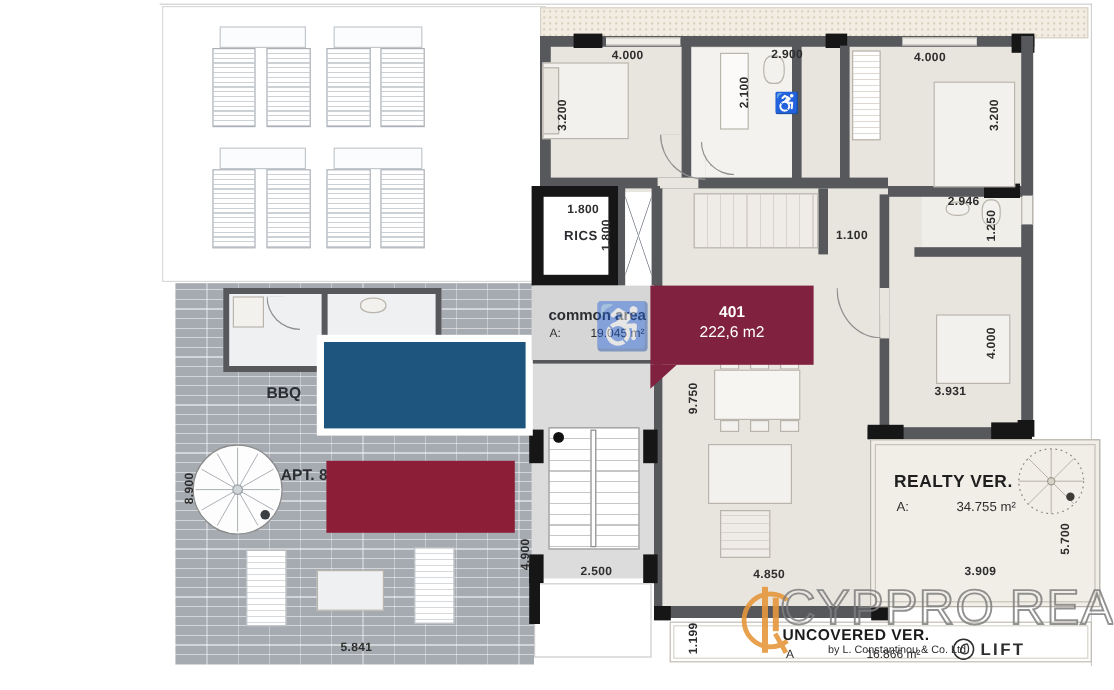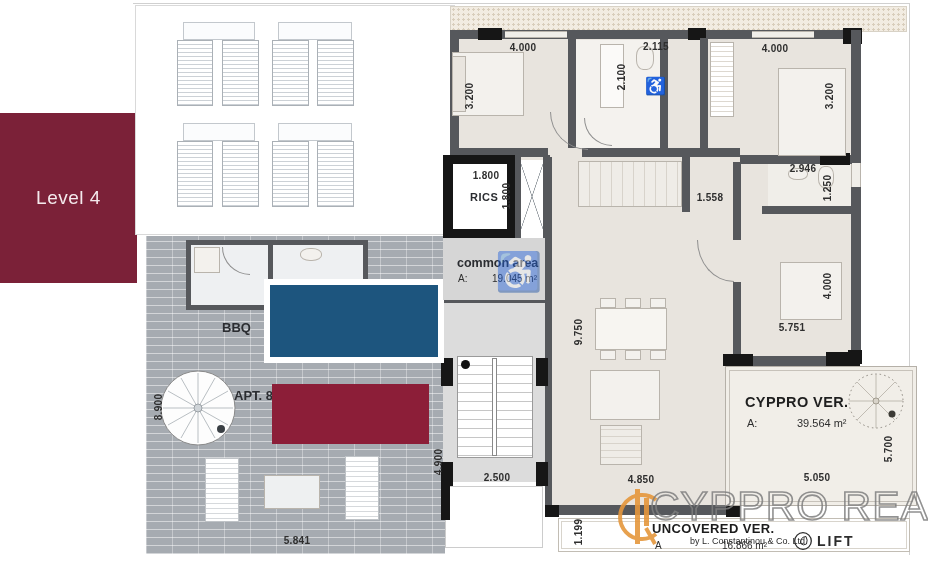--- a/index.html
+++ b/index.html
@@ -70,23 +70,20 @@
        border:1px solid #b9b4ac;box-sizing:border-box;}
 </style>
 </head>
 <body>
 
 <div id="canvas">
 
   <div class="sheetline" style="left:133px;top:3px;width:777px;height:1px;"></div>
   <div class="sheetline" style="left:909px;top:3px;width:1px;height:552px;"></div>
 
-  <div id="level-box" style="left:0;top:113px;width:137px;height:170px;">
-    <span>Level 4</span>
-  </div>
 
   <div class="abs" style="left:135px;top:5px;width:320px;height:230px;background:#fff;border:1px solid #d9d9d9;box-sizing:border-box;"></div>
   <div class="bracket" style="left:183px;top:22px;width:72px;height:18px;"></div>
   <div class="slat" style="left:177px;top:40px;width:36px;height:66px;"></div>
   <div class="slat" style="left:222px;top:40px;width:37px;height:66px;"></div>
   <div class="bracket" style="left:278px;top:22px;width:74px;height:18px;"></div>
   <div class="slat" style="left:272px;top:40px;width:37px;height:66px;"></div>
   <div class="slat" style="left:317px;top:40px;width:37px;height:66px;"></div>
   <div class="bracket" style="left:183px;top:123px;width:72px;height:18px;"></div>
   <div class="slat" style="left:177px;top:141px;width:36px;height:66px;"></div>
@@ -174,20 +171,24 @@
   <div class="w" style="left:515px;top:155px;width:6px;height:83px;"></div>
   <div id="xshaft" style="left:521px;top:164px;width:22px;height:65px;"></div>
   <div class="w" style="left:543px;top:155px;width:7px;height:83px;"></div>
 
   <div id="common-box" style="left:443px;top:238px;width:102px;height:62px;"></div>
   <span class="room-label" style="left:457px;top:256px;font-size:12.5px;z-index:5;">common area</span>
   <span class="abs" style="left:458px;top:273px;font-size:10px;z-index:5;">A:</span>
   <span class="abs" style="left:492px;top:273px;font-size:10px;z-index:5;">19.045 m²</span>
   <span class="wc-big" style="left:495px;top:250px;">♿</span>
 
+  <div id="badge-401" style="left:542px;top:238px;width:136px;height:66px;">
+    <span class="n">401</span>
+    <span class="a">222,6 m2</span>
+  </div>
 
   <div id="stairs" style="left:443px;top:300px;width:102px;height:182px;"></div>
   <div class="w" style="left:443px;top:296px;width:104px;height:7px;"></div>
   <div id="treads" style="left:457px;top:356px;width:76px;height:102px;"></div>
   <div class="abs" style="left:492px;top:358px;width:5px;height:98px;background:#fff;border:1px solid #888;box-sizing:border-box;"></div>
   <div class="abs" style="left:461px;top:360px;width:9px;height:9px;background:#111;border-radius:50%;"></div>
   <div class="k" style="left:441px;top:358px;width:12px;height:28px;"></div>
   <div class="k" style="left:536px;top:358px;width:12px;height:28px;"></div>
   <div class="k" style="left:441px;top:462px;width:12px;height:24px;"></div>
   <div class="k" style="left:536px;top:462px;width:12px;height:24px;"></div>
@@ -213,23 +214,23 @@
   <div class="furn" style="left:595px;top:308px;width:72px;height:42px;background:#f7f5f1;"></div>
   <div class="furn" style="left:600px;top:350px;width:16px;height:10px;"></div>
   <div class="furn" style="left:625px;top:350px;width:16px;height:10px;"></div>
   <div class="furn" style="left:650px;top:350px;width:16px;height:10px;"></div>
 
   <div class="arc" style="left:550px;top:112px;width:38px;height:38px;"></div>
   <div class="arc" style="left:584px;top:118px;width:28px;height:28px;"></div>
   <div class="arc" style="left:697px;top:240px;width:37px;height:42px;"></div>
 
   <div id="veranda" style="left:725px;top:366px;width:192px;height:140px;"></div>
-  <span class="room-label" style="left:745px;top:394px;font-size:14.5px;letter-spacing:.4px;color:#1f1f1f;">CYPPRO VER.</span>
+  <span class="room-label" style="left:745px;top:394px;font-size:14.5px;letter-spacing:.4px;color:#1f1f1f;">REALTY VER.</span>
   <span class="abs" style="left:747px;top:417px;font-size:11px;">A:</span>
-  <span class="abs" style="left:797px;top:417px;font-size:11px;">39.564 m²</span>
+  <span class="abs" style="left:797px;top:417px;font-size:11px;">34.755 m²</span>
   <svg class="abs" style="left:845px;top:370px;" width="62" height="62">
     <circle cx="31" cy="31" r="27" fill="none" stroke="#8d8880" stroke-width="1" stroke-dasharray="1.5 3"></circle>
     <g stroke="#b5afa5" stroke-width="0.8">
       <line x1="58" y1="31" x2="4" y2="31"></line>
         <line x1="31" y1="58" x2="31" y2="4"></line>
       <line x1="50" y1="50" x2="12" y2="12"></line>
         <line x1="12" y1="50" x2="50" y2="12"></line>
     </g>
     <circle cx="31" cy="31" r="3" fill="#d8d3c9" stroke="#a29c90"></circle>
     <circle cx="47" cy="44" r="3.5" fill="#3c3b36"></circle>
@@ -253,33 +254,33 @@
       <circle cx="10" cy="10" r="8.3" fill="none" stroke="#2d2d2d" stroke-width="1.3"></circle>
       <path d="M 13 5.5 q -6 0.5 -5.5 7 q 3 2.5 6 0.5 q 1.5 -4 -0.5 -7.5" fill="none" stroke="#2d2d2d" stroke-width="1"></path>
     </svg>
     <span class="t">LIFT</span>
   </div>
 
   <div class="abs" style="left:0;top:0;width:928px;height:575px;pointer-events:none;z-index:7;">
       <span class="dim" style="left: 523px; top: 47px;">4.000</span>
       <span class="dim v" style="left: 469px; top: 96px;">3.200</span>
       <span class="dim v" style="left: 621px; top: 77px;">2.100</span>
-      <span class="dim" style="left: 656px; top: 46px;">2.115</span>
+      <span class="dim" style="left: 656px; top: 46px;">2.900</span>
       <span class="dim" style="left: 775px; top: 48px;">4.000</span>
       <span class="dim v" style="left: 829px; top: 96px;">3.200</span>
       <span class="dim" style="left: 486px; top: 175px;">1.800</span>
       <span class="dim v" style="left: 506px; top: 196px;">1.800</span>
       <span class="dim" style="left: 803px; top: 168px;">2.946</span>
       <span class="dim v" style="left: 827px; top: 188px;">1.250</span>
-      <span class="dim" style="left: 710px; top: 197px;">1.558</span>
+      <span class="dim" style="left: 710px; top: 197px;">1.100</span>
       <span class="dim v" style="left: 827px; top: 286px;">4.000</span>
-      <span class="dim" style="left: 792px; top: 327px;">5.751</span>
+      <span class="dim" style="left: 792px; top: 327px;">3.931</span>
       <span class="dim v" style="left: 578px; top: 332px;">9.750</span>
       <span class="dim" style="left: 497px; top: 477px;">2.500</span>
       <span class="dim" style="left: 641px; top: 479px;">4.850</span>
-      <span class="dim" style="left: 817px; top: 477px;">5.050</span>
+      <span class="dim" style="left: 817px; top: 477px;">3.909</span>
       <span class="dim v" style="left: 888px; top: 449px;">5.700</span>
       <span class="dim v" style="left: 578px; top: 532px;">1.199</span>
       <span class="dim" style="left: 297px; top: 540px;">5.841</span>
       <span class="dim v" style="left: 158px; top: 407px;">8.900</span>
       <span class="dim v" style="left: 438px; top: 462px;">4.900</span>
     </div>
 </div>
 
 </body></html>

